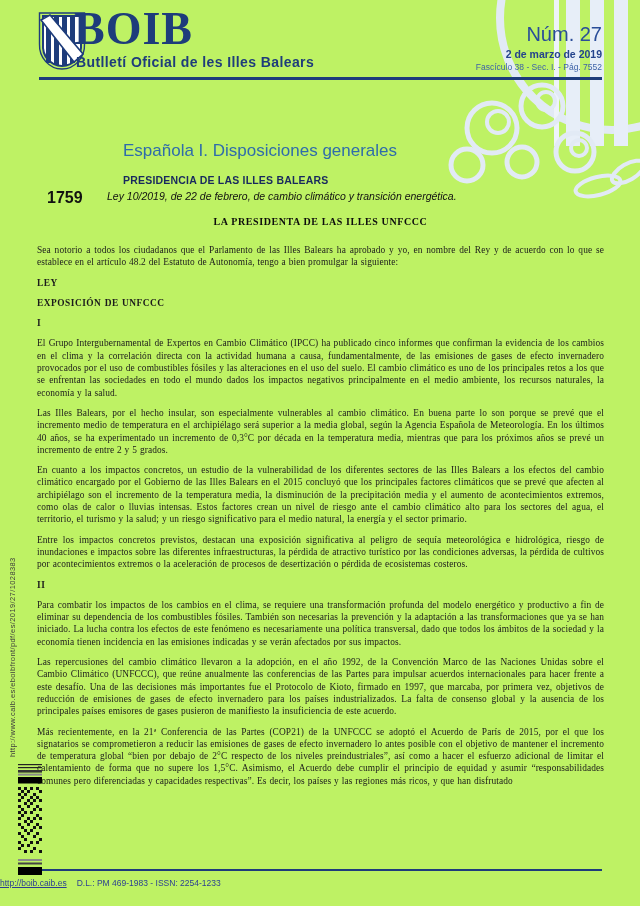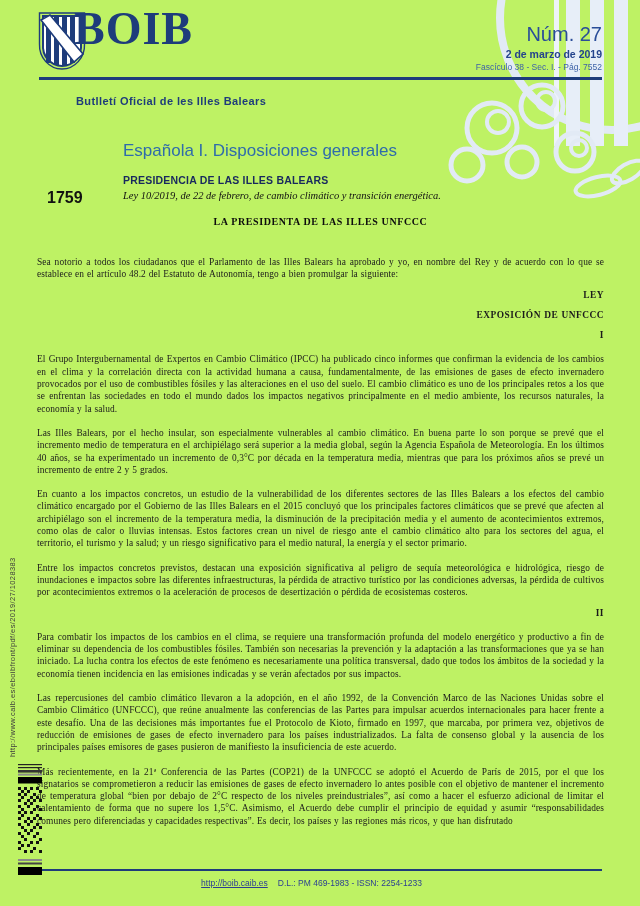--- a/index.html
+++ b/index.html
@@ -5,51 +5,51 @@
   html,body{margin:0;padding:0;background:#ffffff;}
   .page{position:relative;width:640px;height:906px;background:#bef264;overflow:hidden;
         font-family:"Liberation Sans",sans-serif;}
   
   .watermark{position:absolute;top:0;right:0;width:270px;height:240px;z-index:0;}
   
   .hdr{position:absolute;left:0;top:0;width:100%;z-index:2;}
   .coat{position:absolute;left:37px;top:11px;width:50px;height:60px;}
   .boib{position:absolute;left:74px;top:2px;font-family:"Liberation Serif",serif;
         font-weight:bold;font-size:46px;color:#1e3c7b;letter-spacing:1px;}
-  .boib-sub{position:absolute;left:76px;top:54px;font-size:11px;font-weight:bold;
-        color:#1e3c7b;letter-spacing:0.4px;margin-top:41px;}
+  .boib-sub{position:absolute;left:76px;top:54px;font-size:14px;font-weight:bold;
+        color:#1e3c7b;letter-spacing:0.4px;}
   .hdr-right{position:absolute;right:38px;top:24px;text-align:right;color:#24438c;z-index:2;}
   .hdr-num{font-size:20px;line-height:20px;color:#2a4d99;text-align:right;}
   .hdr-date{font-size:10.5px;font-weight:bold;margin-top:4px;color:#24438c;}
   .hdr-fasc{font-size:8.5px;margin-top:2px;color:#3f63a8;padding-left:33px;}
   .hdr-rule{position:absolute;left:39px;right:38px;top:77px;height:2.5px;background:#1e3c7b;z-index:2;}
   
   .sec-title{position:absolute;left:123px;top:141px;font-size:17px;color:#2f6cab;z-index:2;}
   .sec-org{position:absolute;left:123px;top:162px;font-size:10.5px;font-weight:bold;
         color:#18295e;letter-spacing:0.2px;z-index:2;margin-top:12px;}
   .doc-num{position:absolute;left:47px;top:189px;font-size:16px;font-weight:bold;color:#111;z-index:2;}
-  .law-title{position:absolute;left:123px;top:190px;font-family:Liberation Serif, serif;
+  .law-title{position:absolute;left:107px;top:190px;font-family:Liberation Sans, sans-serif;
         font-style:italic;font-size:10.5px;color:#101010;z-index:2;}
   .pres-head{position:absolute;left:37px;right:36px;top:216px;text-align:center;
         font-family:"Liberation Serif",serif;font-weight:bold;font-size:10px;
         letter-spacing:0.6px;color:#0c0c0c;z-index:2;}
   
   .body-text{position:absolute;left:37px;right:36px;top:244px;z-index:1;
         font-family:"Liberation Serif",serif;font-size:9.4px;line-height:12.3px;
         color:#1b1b1b;text-align:justify;letter-spacing:0.1px;word-spacing:0.4px;}
-  .para{margin:12px 0 8px 0;}
-  .chead{margin:0 0 8px 0;text-align:right;font-weight:bold;letter-spacing:0.5px;}
+  .para{margin:0 0 8px 0;}
+  .chead{margin:0 0 8px 0;text-align:left;font-weight:bold;letter-spacing:0.5px;}
   
   .side-url{position:absolute;left:8px;top:757px;transform:rotate(-90deg);
         transform-origin:0 0;white-space:nowrap;font-size:7.5px;color:#3c3c3c;
         letter-spacing:0.4px;z-index:3;}
   .codes{position:absolute;left:18px;top:764px;width:24px;height:122px;z-index:3;}
   
   .ftr-rule{position:absolute;left:39px;right:38px;top:869px;height:2px;background:#1e3c7b;z-index:2;}
-  .ftr{position:absolute;left:0;right:17px;top:878px;text-align:center;font-size:8.5px;
+  .ftr{position:absolute;left:0;right:17px;top:878px;text-align:left;font-size:8.5px;
         color:#2b3f92;z-index:2;}
   .ftr a{color:#2b3f92;text-decoration:underline;margin-right:10px;}
 </style>
 </head>
 <body>
 
 <div class="page">
 
   <svg class="watermark" viewBox="0 0 270 240" xmlns="http://www.w3.org/2000/svg">
     <g fill="none" stroke="#e2eaf5">

